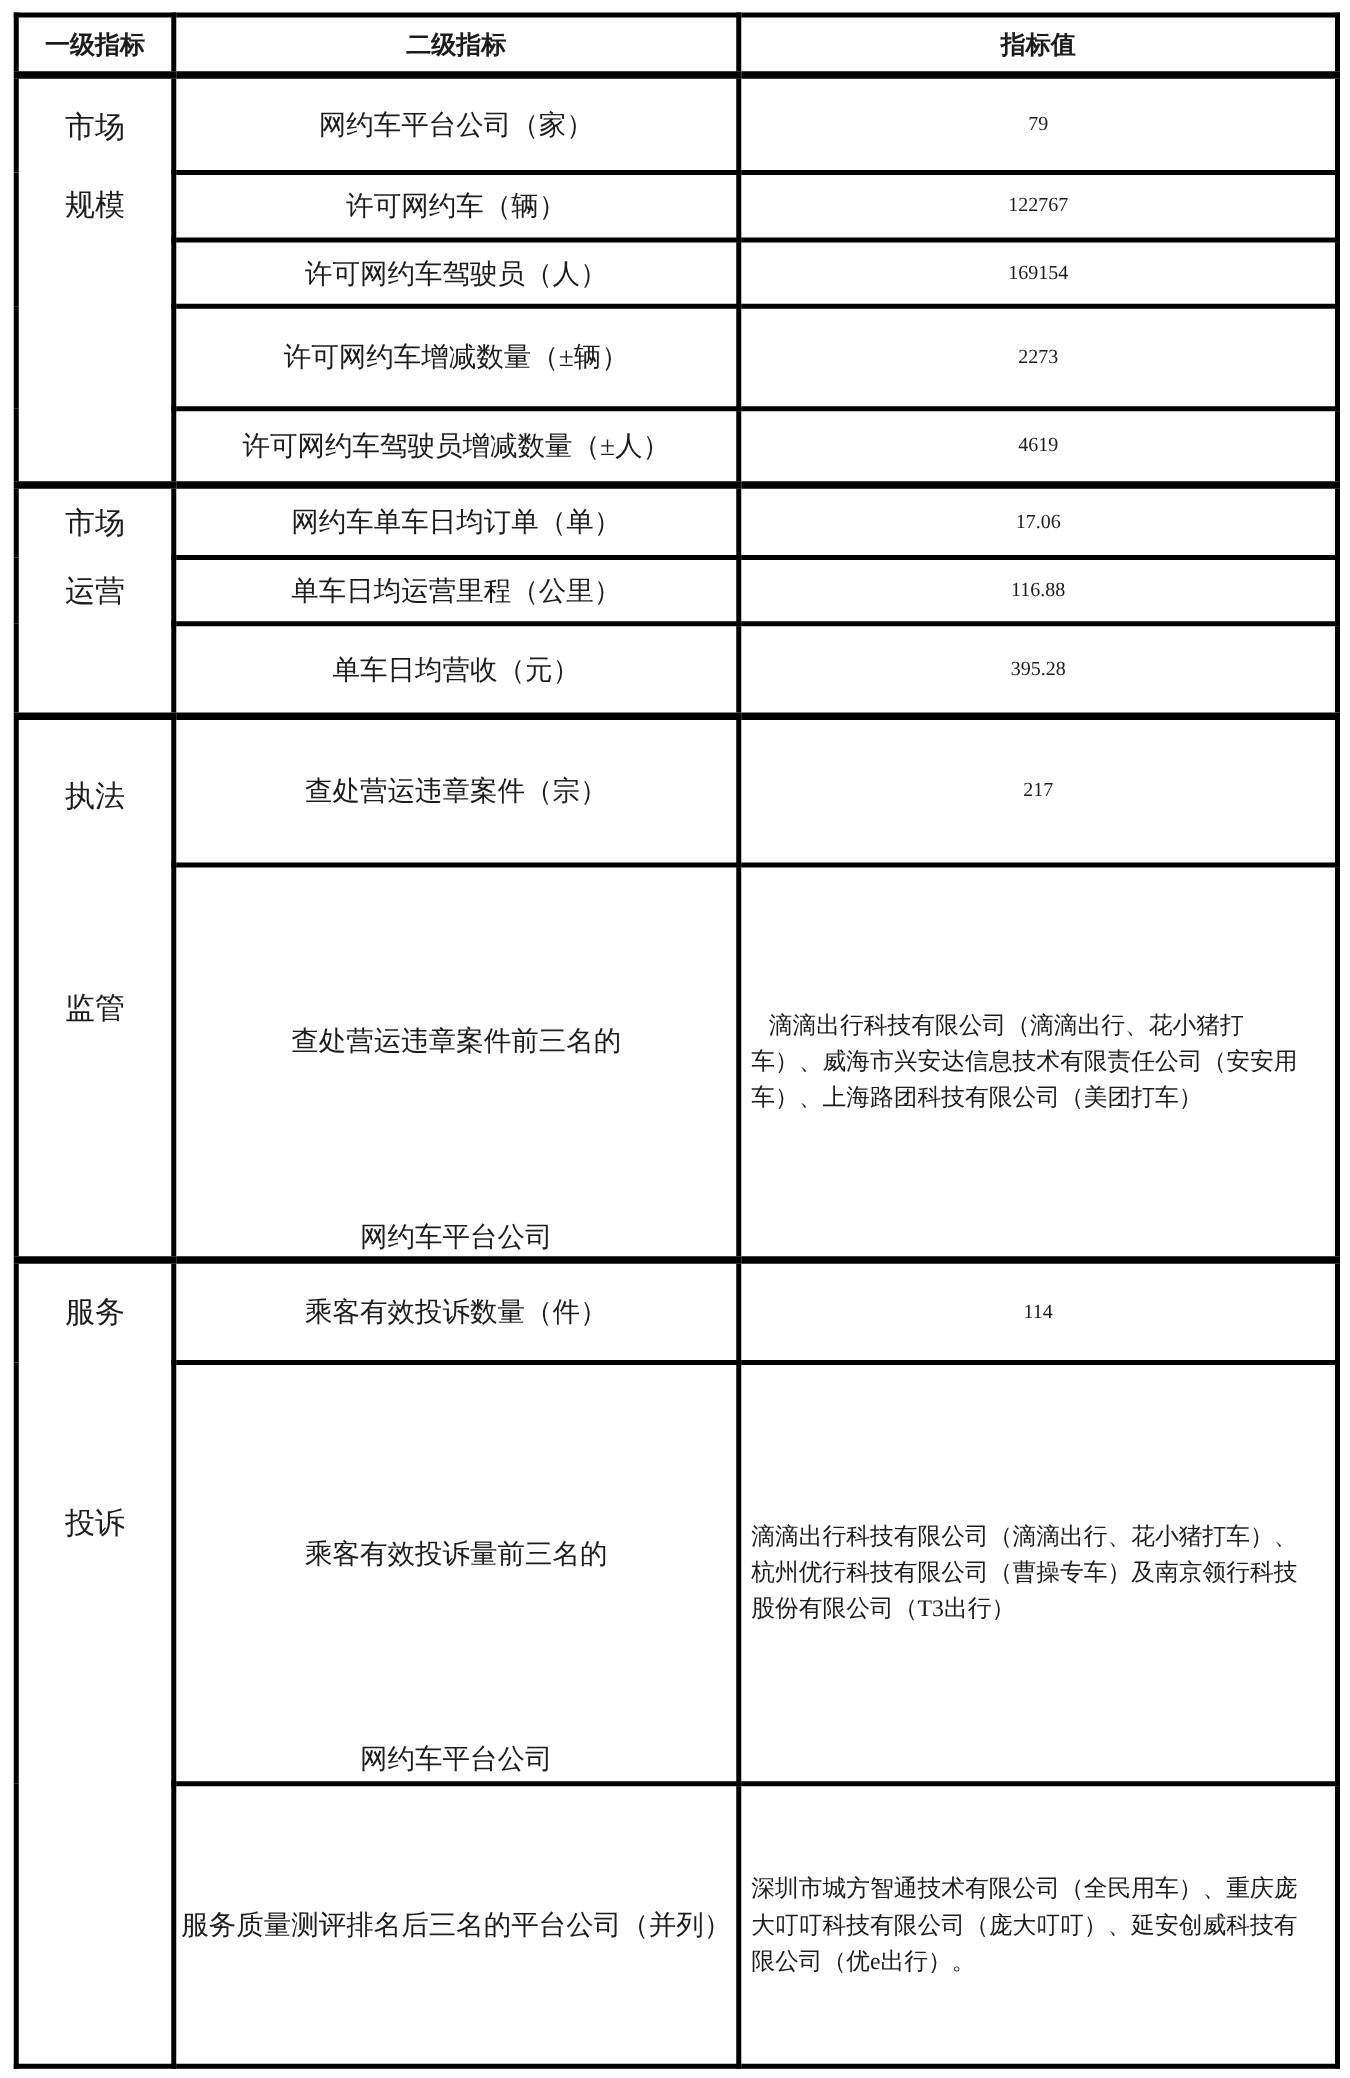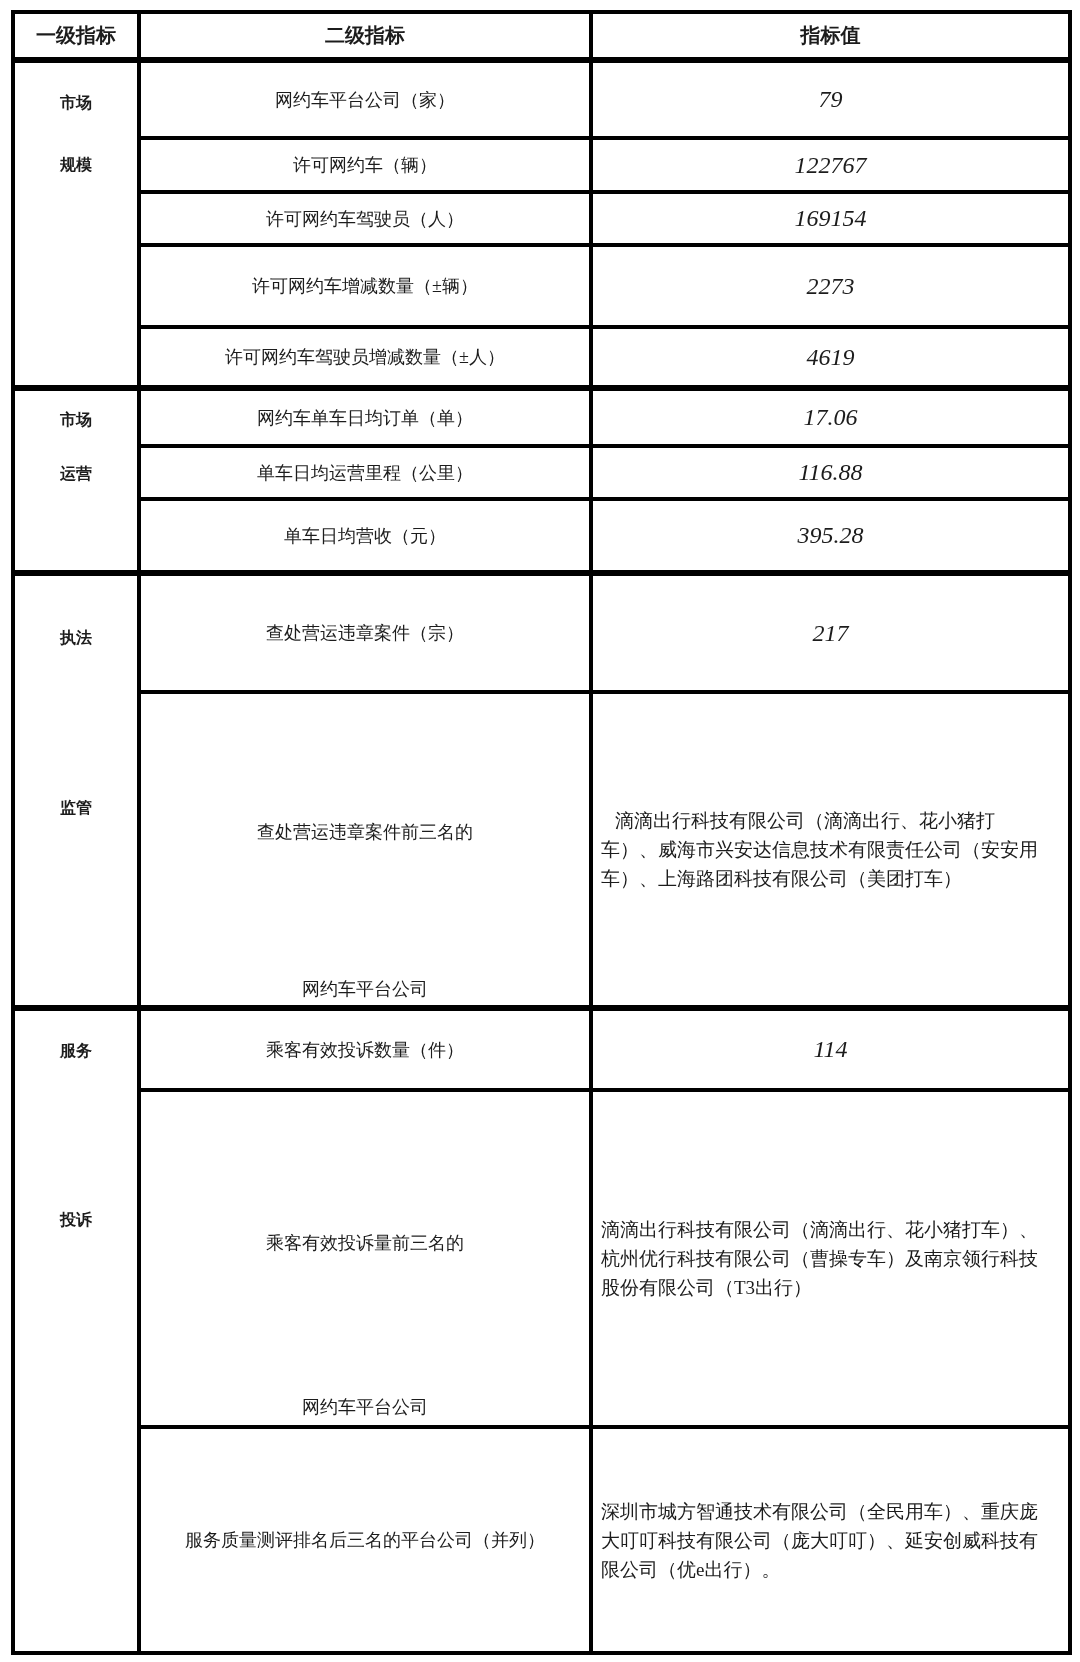--- a/index.html
+++ b/index.html
@@ -10,42 +10,42 @@
   }
   table.tbl {
     position:absolute; left:11px; top:10px;
     border-collapse:collapse; table-layout:fixed; width:1057px;
     border:4px solid #a16207;
   }
   col.c1 { width:126px; } col.c2 { width:452px; } col.c3 { width:479px; }
   .tbl th, .tbl td {
     border:4px solid #000; padding:0;
     text-align:center; vertical-align:middle;
-    font-size:18px; font-weight:normal; color:#1c1c1c;
+    font-size:22px; font-weight:normal; color:#1c1c1c;
     overflow:hidden;
   }
   tr.hdr th { font-weight:bold; font-size:20px; border-bottom-width:4px; }
   tr.gs td { border-top-width:6px; }
   
   .h48{height:48px}.h78{height:78px}.h54{height:54px}.h53{height:53px}
   .h82{height:82px}.h61{height:61px}.h58{height:58px}.h74{height:74px}
   .h119{height:119px}.h316{height:316px}.h337{height:337px}.h226{height:226px}
   
-  td.lvl1 { position:relative; font-weight:bold; font-size:16px; }
+  td.lvl1 { position:relative; font-weight:normal; font-size:24px; }
   td.lvl1 .ln {
     position:absolute; left:0; width:100%;
     transform:translateY(-50%); line-height:1.2; white-space:nowrap;
   }
   
   td.ind2 { position:relative; }
   td.ind2 .ln {
     position:absolute; left:0; width:100%;
     transform:translateY(-50%); line-height:1.3; white-space:nowrap;margin-top:20px;
   }
-  td.val { font-size:24px;font-style:italic; }
+  td.val { font-size:16px; }
   td.val-long {
     text-align:left; font-size:19px; line-height:29px;
     padding:0 18px 0 8px;
     font-family:Liberation Serif, serif;
   }
   td.val-long .indent1 { text-indent:14px; display:block; }
 </style>
 </head>
 <body>
 

